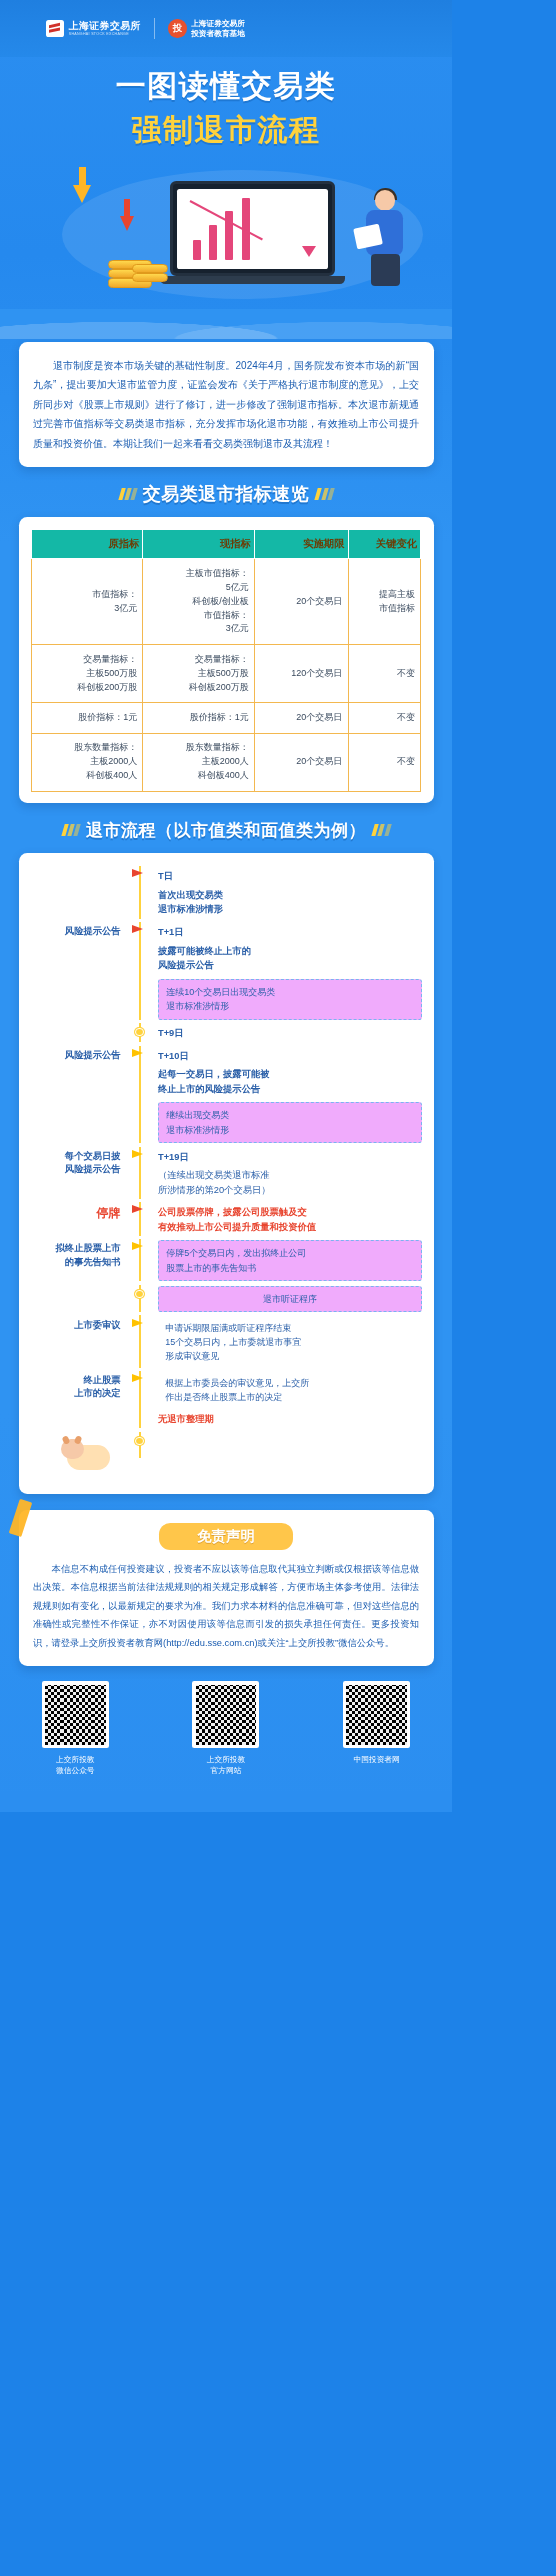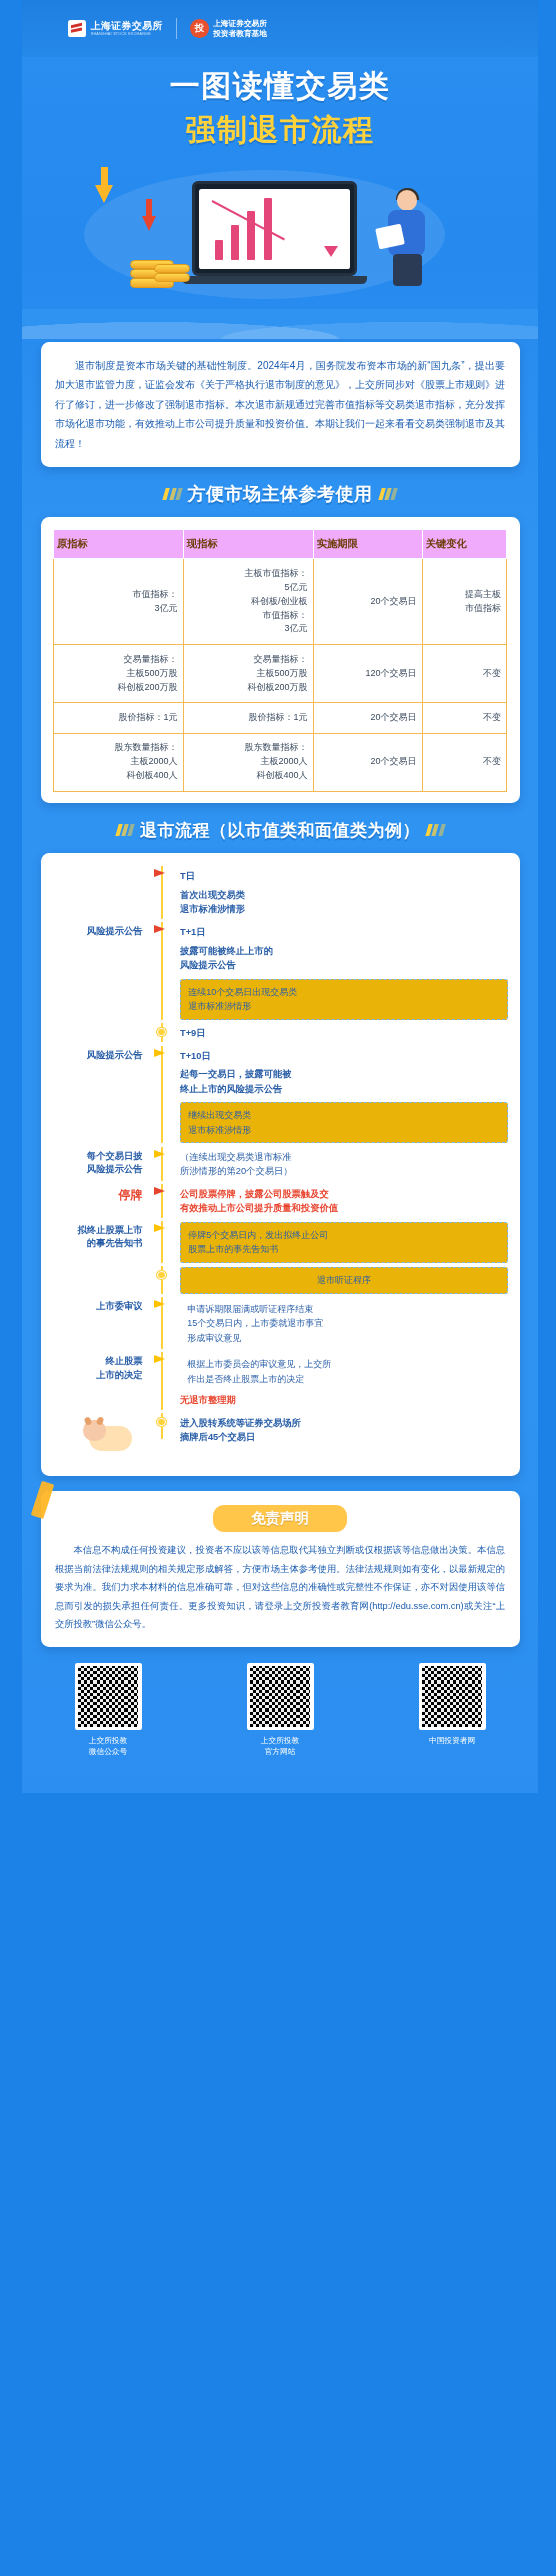--- a/index.html
+++ b/index.html
@@ -2,25 +2,24 @@
 <html style="font-size:8.2px"><head>
 <meta charset="utf-8">
 <style>
   * { box-sizing: border-box; margin: 0; padding: 0; }
   body {
     width: 556px;
     font-family: "Liberation Sans", "DejaVu Sans", sans-serif;
     background: #1d82e8;
   }
   .page {
-    width: 516px;
+    width: 452px;
     position: relative;
     background: linear-gradient(180deg,#2b8ef0 0%, #2589ee 14%, #2f93f2 30%, #2f93f2 78%, #2b8ef0 100%);
     overflow: hidden;
-    margin-left: 22px;
   }
 
   
   .header {
     height: 57px;
     background: linear-gradient(180deg,#1f7fe0 0%,#2589ea 100%);
     display: flex;
     align-items: center;
     padding-left: 46px;
     gap: 13.4px;
@@ -143,22 +142,22 @@
   .sh-title {
     font-size: 18px; font-weight: bold; color: #ffffff; letter-spacing: 0.5px;
     text-shadow: 0 1.5px 0 rgba(0,60,130,.3);
   }
   .sh-title-2 { font-size: 17px; }
 
   
   .tbl-card { padding: 11.3px 12.4px; }
   table { width: 100%; border-collapse: collapse; }
   th {
-    background: #f0abfc; color: #6b3d06; font-size: 10.3px; font-weight: bold;
-    padding: 7.2px 3.1px; border: 1px solid #ffffff; text-align: left;
+    background: #14b8a6; color: #6b3d06; font-size: 10.3px; font-weight: bold;
+    padding: 7.2px 3.1px; border: 1px solid #ffffff; text-align: right;
   }
   td {
     border: 0.8px solid #f3b84f; padding: 7.7px 5.2px; font-size: 9px;
     color: #3a4a5e; text-align: right; line-height: 1.55; vertical-align: middle;
   }
 
   
   .tl-card { padding: 13.4px 11.3px 15.5px 11.3px; position: relative; }
   .tl-row { display: flex; align-items: flex-start; margin-bottom: 3.1px; }
   .tl-left {
@@ -186,21 +185,21 @@
     box-shadow: 0 0 0 1px #ffd23c;
   }
   .tl-right { flex: 1; padding-left: 6.2px; padding-top: 1px; }
   .tl-text {
     font-size: 9.3px; color: #2a5fa8; line-height: 1.55; font-weight: bold;
     padding: 2.1px 0;
   }
   .tl-text.red { color: #e8452f; }
   .tl-box {
     border: 1px dashed #79b4f0; border-radius: 3.1px; padding: 5.2px 7.2px;
-    font-size: 9px; color: #2a5fa8; line-height: 1.6; background: #eab308;
+    font-size: 9px; color: #2a5fa8; line-height: 1.6; background: #f0abfc;
   }
   .tl-box.plain { border: none; background: transparent; padding: 4.1px 7.2px; }
 
   
   .disc-head {
     width: 134px; margin: 0 auto 9.3px auto; background: #ffc64a;
     border-radius: 11.3px; text-align: center; padding: 4.1px 0;
     font-size: 14.4px; font-weight: bold; color: #ffffff;
     text-shadow: 0 1px 0 rgba(160,90,0,.35);
   }
@@ -304,21 +303,21 @@
   <div class="card intro-card">
     <div class="intro-text">退市制度是资本市场关键的基础性制度。2024年4月，国务院发布资本市场的新“国九条”，提出要加大退市监管力度，证监会发布《关于严格执行退市制度的意见》，上交所同步对《股票上市规则》进行了修订，进一步修改了强制退市指标。本次退市新规通过完善市值指标等交易类退市指标，充分发挥市场化退市功能，有效推动上市公司提升质量和投资价值。本期让我们一起来看看交易类强制退市及其流程！</div>
   </div>
 
   <div class="section-head">
     <div class="sh-slashes">
         <i></i>
         <i></i>
         <i></i>
       </div>
-    <div class="sh-title">方便市场主体参考使用</div>
+    <div class="sh-title">交易类退市指标速览</div>
     <div class="sh-slashes">
         <i></i>
         <i></i>
         <i></i>
       </div>
   </div>
 
   <div class="card tbl-card">
     <table>
       <thead>
@@ -443,20 +442,21 @@
     </div>
 
     <div class="tl-row">
       <div class="tl-left" style="white-space:pre-line">每个交易日披
 风险提示公告</div>
       <div class="tl-axis">
           <div class="tl-line"></div>
           <div class="flag y"></div>
         </div>
       <div class="tl-right">
+        <div class="tl-text">T+19日</div>
         <div class="tl-text" style="white-space:pre-line;font-weight:normal">（连续出现交易类退市标准
 所涉情形的第20个交易日）</div>
       </div>
     </div>
 
     <div class="tl-row">
       <div class="tl-left strong">停牌</div>
       <div class="tl-axis">
           <div class="tl-line"></div>
           <div class="flag"></div>
@@ -525,24 +525,20 @@
           <div style="position:absolute;left:6.2px;top:10.3px;width:43px;height:25px;background:#ffe0b2;border-radius:12.4px;"></div>
           <div style="position:absolute;left:0px;top:4.1px;width:23px;height:20.6px;background:#f6c9a8;border-radius:10.3px;"></div>
           <div style="position:absolute;left:2.1px;top:1px;width:6.2px;height:8.2px;background:#e8a06b;border-radius:3.1px;transform:rotate(-25deg);"></div>
           <div style="position:absolute;left:14.4px;top:1px;width:6.2px;height:8.2px;background:#e8a06b;border-radius:3.1px;transform:rotate(25deg);"></div>
         </div>
       </div>
       <div class="tl-axis">
           <div class="tl-line" style="bottom:40%"></div>
           <div class="dot"></div>
         </div>
-      <div class="tl-right">
-        <div class="tl-text" style="white-space:pre-line">进入股转系统等证券交易场所
-摘牌后45个交易日</div>
-      </div>
     </div>
 
   </div>
 
   <div class="card" style="position:relative">
     <div class="deco-ribbon" style="left:-4.1px;top:-9.3px;"></div>
     <div class="disc-head">免责声明</div>
     <div class="disc-text">本信息不构成任何投资建议，投资者不应以该等信息取代其独立判断或仅根据该等信息做出决策。本信息根据当前法律法规规则的相关规定形成解答，方便市场主体参考使用。法律法规规则如有变化，以最新规定的要求为准。我们力求本材料的信息准确可靠，但对这些信息的准确性或完整性不作保证，亦不对因使用该等信息而引发的损失承担任何责任。更多投资知识，请登录上交所投资者教育网(http://edu.sse.com.cn)或关注“上交所投教”微信公众号。</div>
   </div>
 

